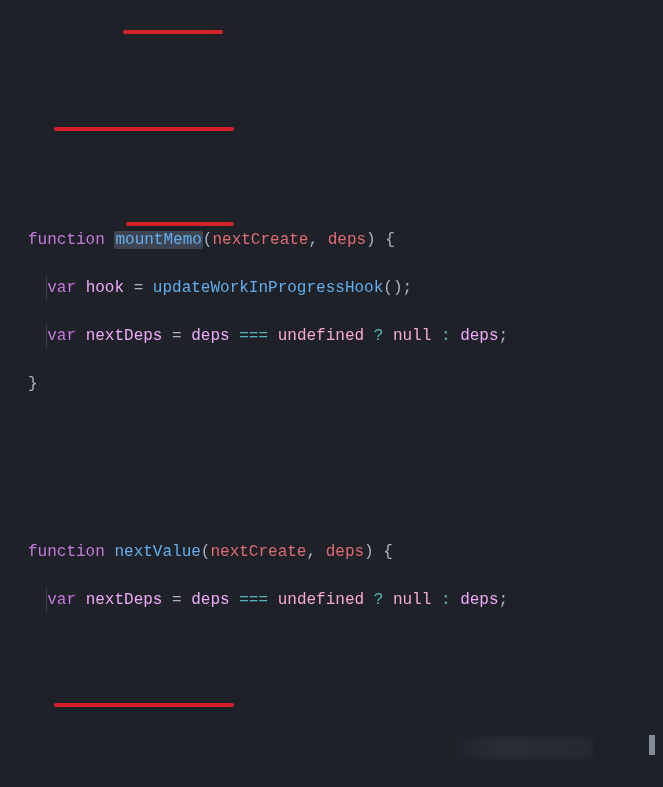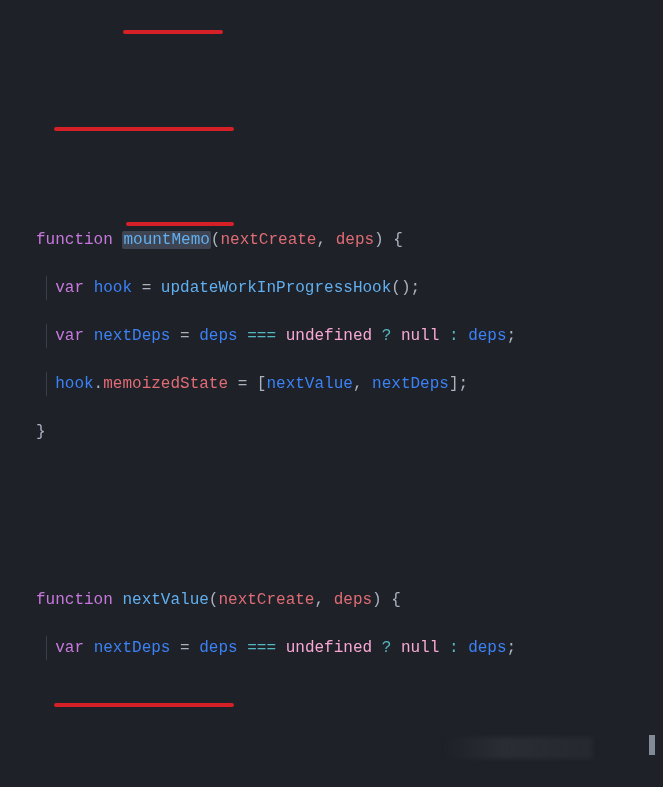--- a/index.html
+++ b/index.html
@@ -19,37 +19,37 @@
     color: #abb2bf;
     white-space: pre;
     position: relative;
     width: 663px;
     height: 787px;
     box-sizing: border-box;
     overflow: hidden;
   }
   .line {
     position: relative;
-    padding-left: 36px;
+    padding-left: 28px;
     height: 24px;
   }
   .indent-guide {
     position: absolute;
     top: 0;
     bottom: 0;
     border-left: 1px solid #3a3f4b;
   }
   .kw  { color: #c678dd; }  
   .fn  { color: #61afef; }  
   .var { color: #e06c75; }  
   .op  { color: #56b6c2; }  
   .lit { color: #f9a8d4; }  
   .pun { color: #abb2bf; }
   .prop{ color: #e06c75; }
-  .white{ color:#3b82f6; }
+  .white{ color:#f0abfc; }
 
   .underline-red {
     position: absolute;
     height: 4px;
     background: #d52027;
     border-radius: 2px;
     z-index: 5;
   }
   .sel {
     background: #3e4451;
@@ -82,21 +82,20 @@
 
 <div class="underline-red" style="left:123px; top:30px; width:100px;"></div>
 <div class="underline-red" style="left:54px;  top:127px; width:180px;"></div>
 <div class="underline-red" style="left:126px; top:222px; width:108px;"></div>
 <div class="underline-red" style="left:54px;  top:703px; width:180px;"></div>
 
 
 <div class="line"><span class="kw">function</span> <span class="fn sel">mountMemo</span><span class="pun">(</span><span class="var">nextCreate</span><span class="pun">, </span><span class="var">deps</span><span class="pun">) {</span></div>
 <div class="line"><span class="indent-guide" style="left:46px"></span>  <span class="kw">var</span> <span class="white">hook</span><span class="pun"> = </span><span class="fn">updateWorkInProgressHook</span><span class="pun">();</span></div>
 <div class="line"><span class="indent-guide" style="left:46px"></span>  <span class="kw">var</span> <span class="white">nextDeps</span><span class="pun"> = </span><span class="white">deps</span><span class="op"> === </span><span class="lit">undefined</span><span class="op"> ? </span><span class="lit">null</span><span class="op"> : </span><span class="white">deps</span><span class="pun">;</span></div>
-<div class="line"><span class="indent-guide" style="left:46px"></span>  <span class="white">hook</span><span class="pun">.</span><span class="prop">memoizedState</span><span class="pun"> = [</span><span class="white">nextValue</span><span class="pun">, </span><span class="white">nextDeps</span><span class="pun">];</span></div>
 <div class="line"><span class="pun">}</span></div>
 
 <div class="line"></div>
 
 
 <div class="line"><span class="kw">function</span> <span class="fn">nextValue</span><span class="pun">(</span><span class="var">nextCreate</span><span class="pun">, </span><span class="var">deps</span><span class="pun">) {</span></div>
 <div class="line"><span class="indent-guide" style="left:46px"></span>  <span class="kw">var</span> <span class="white">nextDeps</span><span class="pun"> = </span><span class="white">deps</span><span class="op"> === </span><span class="lit">undefined</span><span class="op"> ? </span><span class="lit">null</span><span class="op"> : </span><span class="white">deps</span><span class="pun">;</span></div>
 
 
 

